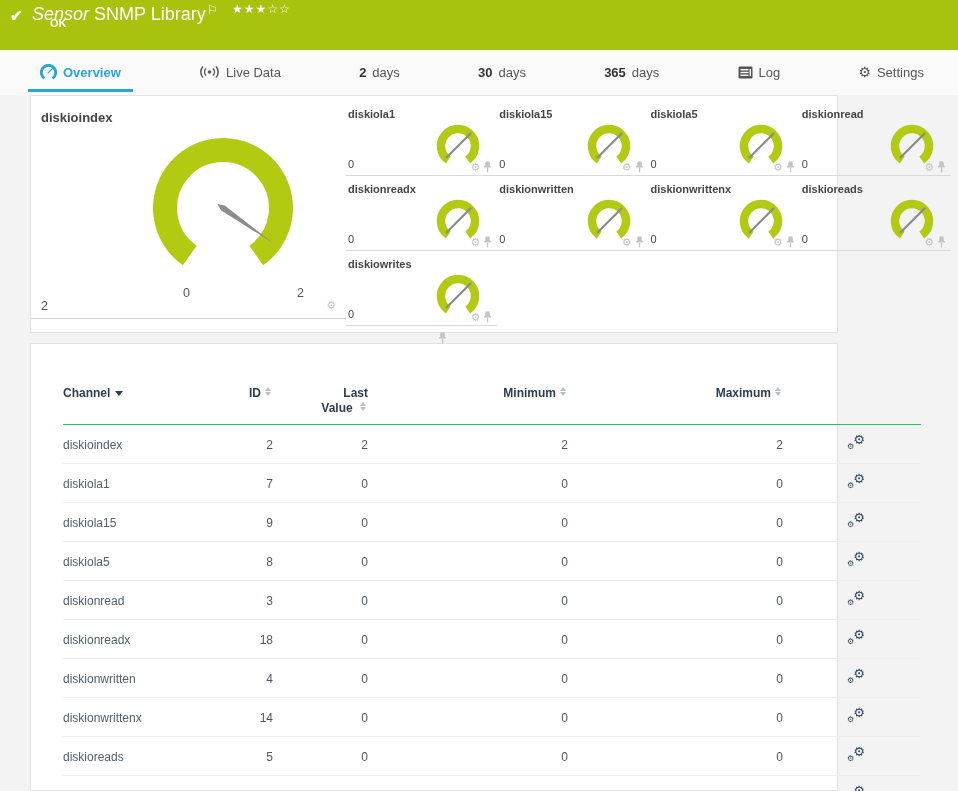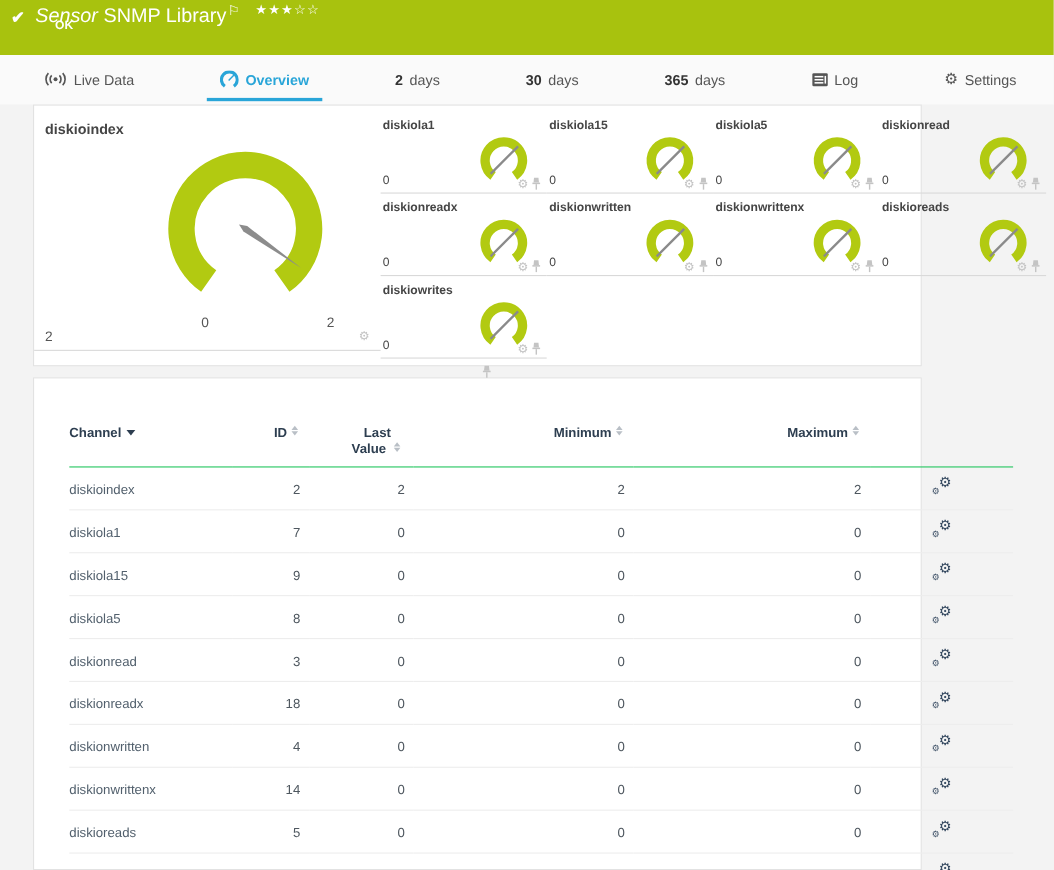--- a/index.html
+++ b/index.html
@@ -51,21 +51,21 @@
   .tile-s svg.g-sm{position:absolute;left:86px;top:14px;}
   .tile-s .tile-icons{right:5px;top:55px;}
   
   table{border-collapse:collapse;width:100%;table-layout:fixed;}
   th{font-size:12px;font-weight:bold;color:var(--navy);text-align:right;vertical-align:top;
     padding:0 8px 8px 0;border-bottom:1px solid #22c55e;line-height:1.25;cursor:pointer;}
   th.col-channel{text-align:left;padding-left:0;}
   td{font-size:12px;color:#4e575f;text-align:right;padding:10px 8px 9px 0;border-bottom:1px solid #ededed;}
   td.ch{text-align:left;color:#52606d;padding-left:0;}
   td.set{text-align:center;padding-right:0;}
-  .wrapbox{display:inline-block;width:50px;text-align:center;}
+  .wrapbox{display:inline-block;width:50px;text-align:right;}
   
   .sort{display:inline-block;width:8px;margin-left:4px;vertical-align:1px;}
   .sort i{display:block;width:0;height:0;border-left:3.5px solid transparent;border-right:3.5px solid transparent;}
   .sort i.up{border-bottom:4px solid #b9bfc6;margin-bottom:1.5px;}
   .sort i.dn{border-top:4px solid #b9bfc6;}
   .caret{display:inline-block;width:0;height:0;border-left:4px solid transparent;border-right:4px solid transparent;
     border-top:5px solid var(--navy);margin-left:5px;vertical-align:1px;}
   
   .dgear{position:relative;display:inline-block;width:18px;height:16px;cursor:pointer;}
   .dgear .g1{position:absolute;right:0;top:-2px;font-size:13px;color:#33475e;font-family:"DejaVu Sans",sans-serif;line-height:1;}
@@ -76,37 +76,37 @@
 
 <div class="hdr">
   <span class="check">✔</span>
   <span class="title"><i>Sensor</i>&nbsp;<span>SNMP Library</span></span>
   <span class="flag">⚐</span>
   <span class="stars" id="stars"><span>★</span><span>★</span><span>★</span><span>☆</span><span>☆</span></span>
   <span class="ok">OK</span>
 </div>
 
 <div class="tabbar" id="tabs">
-    <div class="tab">
-      <span class="tab-icon">
-        <svg width="21" height="14" viewBox="0 0 21 14">
-          <circle cx="10.5" cy="7" r="1.8" fill="#555"></circle>
-          <path d="M7 3.5 a5 5 0 0 0 0 7 M4 1.5 a8 8 0 0 0 0 11 M14 3.5 a5 5 0 0 1 0 7 M17 1.5 a8 8 0 0 1 0 11" stroke="#555" stroke-width="1.5" fill="none"></path>
-        </svg>
-      </span>
-      <span class="tab-label">Live Data</span>
-    </div>
     <div class="tab active">
       <span class="tab-icon">
         <svg width="17" height="17" viewBox="-13 -13 26 26">
           <path d="M -6.3 9 A 11 11 0 1 1 6.3 9" fill="none" stroke="#29a5d8" stroke-width="4.4"></path>
           <line x1="-1" y1="1" x2="7.5" y2="-7.5" stroke="#29a5d8" stroke-width="2"></line>
         </svg>
       </span>
       <span class="tab-label">Overview</span>
+    </div>
+    <div class="tab">
+      <span class="tab-icon">
+        <svg width="21" height="14" viewBox="0 0 21 14">
+          <circle cx="10.5" cy="7" r="1.8" fill="#555"></circle>
+          <path d="M7 3.5 a5 5 0 0 0 0 7 M4 1.5 a8 8 0 0 0 0 11 M14 3.5 a5 5 0 0 1 0 7 M17 1.5 a8 8 0 0 1 0 11" stroke="#555" stroke-width="1.5" fill="none"></path>
+        </svg>
+      </span>
+      <span class="tab-label">Live Data</span>
     </div>
     <div class="tab">
       <span class="tab-num">2</span>
       <span class="tab-label">days</span>
     </div>
     <div class="tab">
       <span class="tab-num">30</span>
       <span class="tab-label">days</span>
     </div>
     <div class="tab">

